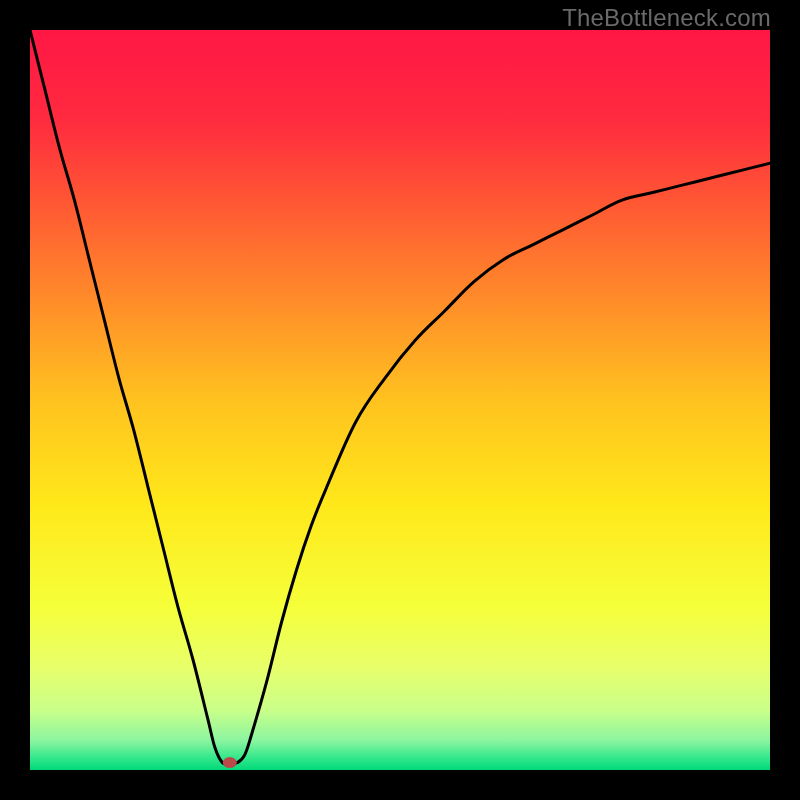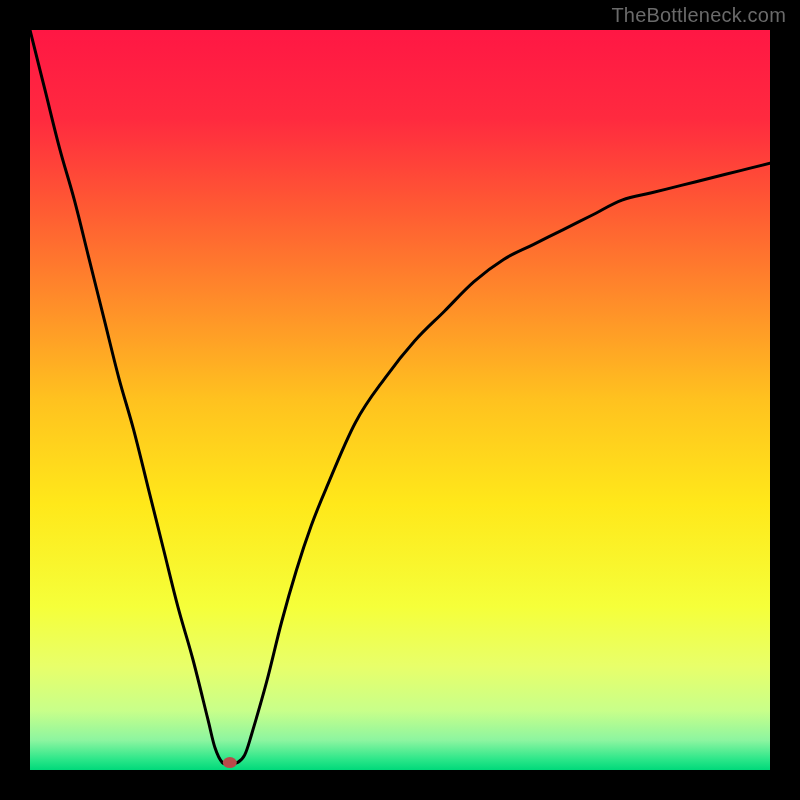--- a/index.html
+++ b/index.html
@@ -22,23 +22,23 @@
     position: absolute;
     top: 30px;
     left: 30px;
     width: 740px;
     height: 740px;
     overflow: hidden;
   }
   .attribution {
     position: absolute;
     top: 4px;
-    right: 14px;
+    right: 29px;
     color: #6a6a6a;
-    font-size: 20px;
+    font-size: 24px;
     font-weight: 400;
     letter-spacing: 0.2px;
     z-index: 5;
   }
 </style>
 </head>
 <body>
 
 <div class="frame">
   <div class="attribution">TheBottleneck.com</div>

